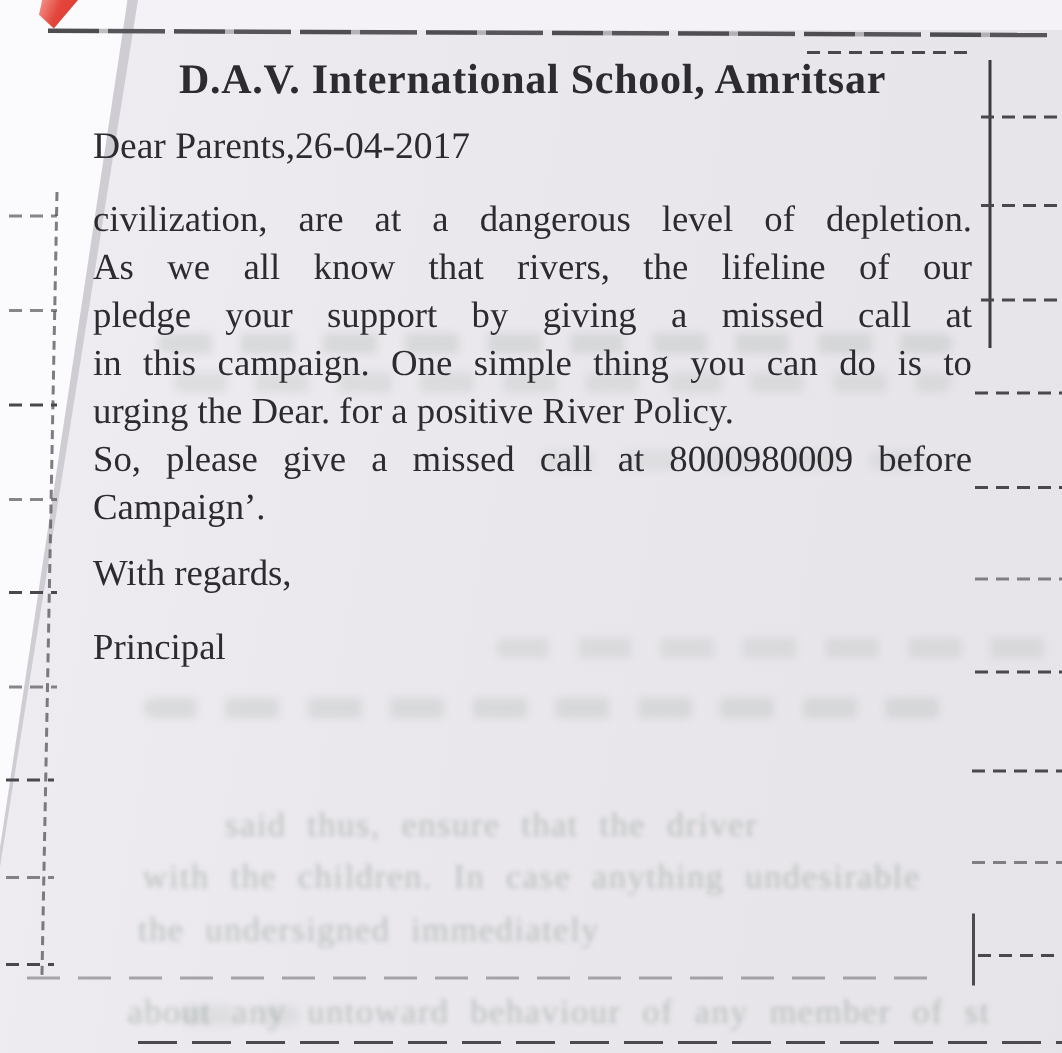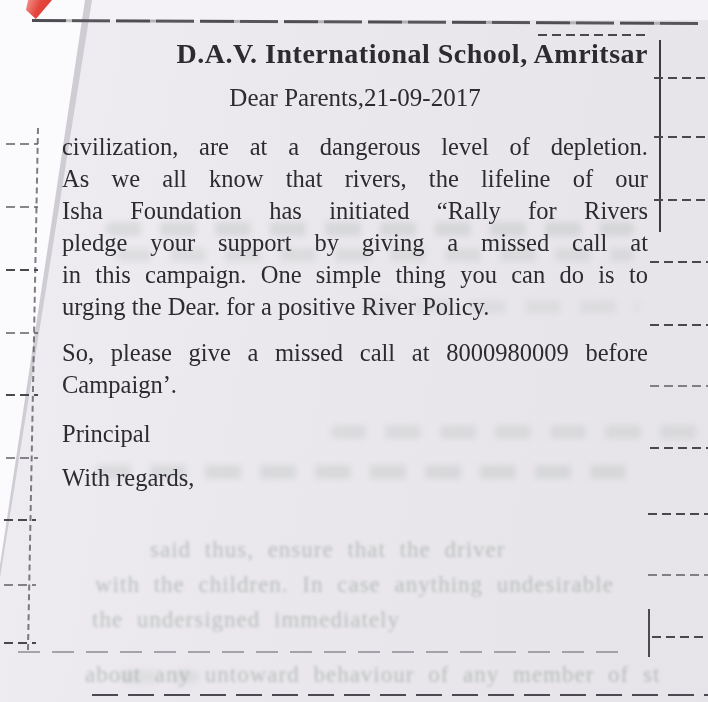--- a/index.html
+++ b/index.html
@@ -18,29 +18,29 @@
     background:#fbfafc;clip-path:polygon(0 0,85px 0,0 565px);}
   
   .redwedge{position:absolute;left:26px;top:0;width:26px;height:19px;
     background:linear-gradient(115deg,#f2978f 0%,#e4463c 45%,#d93a31 100%);
     clip-path:polygon(8% 0,100% 0,38% 100%,0 52%);}
   
   .tornedge{position:absolute;left:32px;top:19px;width:668px;height:3px;
     background:repeating-linear-gradient(90deg,#4d4d52 0 34px,rgba(77,77,82,.35) 34px 40px,#55555a 40px 78px,transparent 78px 84px);
     transform:rotate(.25deg);transform-origin:left center;}
   
-  .title{position:absolute;left:62px;top:38px;width:586px;text-align:right;
+  .title{position:absolute;left:62px;top:38px;width:586px;text-align:center;
     font-size:28px;font-weight:bold;letter-spacing:.5px;}
   .salrow{position:absolute;left:62px;top:84px;width:586px;display:flex;
-    justify-content:center;font-size:25px;}
+    justify-content:flex-start;font-size:25px;}
   
   .col{position:absolute;left:62px;top:131px;width:586px;font-size:24.5px;}
   .line{height:32px;line-height:32px;white-space:nowrap;}
   .jline{white-space:normal;text-align:justify;text-align-last:justify;}
-  .gap14{margin-top:14px;}
+  .gap14{}
   .gap12{margin-top:12px;}
   .gap17{margin-top:17px;}
   
   .ghost-blob{position:absolute;height:14px;border-radius:7px;opacity:.32;filter:blur(3px);
     background:repeating-linear-gradient(90deg,rgba(122,143,130,.55) 0 36px,transparent 36px 55px);}
   .ghost-text{position:absolute;font-size:23px;color:#6f8478;opacity:.42;filter:blur(1.6px);
     white-space:nowrap;letter-spacing:1px;word-spacing:7px;}
   
   .rdash{position:absolute;height:2px;
     background:repeating-linear-gradient(90deg,#48484d 0 9px,transparent 9px 14px);}
@@ -74,36 +74,35 @@
 
   <div class="ghost-text" style="left:150px;top:537px;">said thus, ensure that the driver</div>
   <div class="ghost-text" style="left:95px;top:572px;">with the children. In case anything undesirable</div>
   <div class="ghost-text" style="left:92px;top:607px;">the undersigned immediately</div>
   <div class="ghost-text" style="left:85px;top:662px;">about any untoward behaviour of any member of st</div>
 
   <div class="title">D.A.V. International School, Amritsar</div>
 
   <div class="salrow">
     <span>Dear Parents,</span>
-    <span>21-09-2017</span>
+    <span>26-04-2017</span>
   </div>
 
   <div class="col">
     <div class="line jline">civilization, are at a dangerous level of depletion.</div>
     <div class="line jline">As we all know that rivers, the lifeline of our</div>
-    <div class="line jline">Isha Foundation has initiated “Rally for Rivers</div>
     <div class="line jline">pledge your support by giving a missed call at</div>
     <div class="line jline">in this campaign. One simple thing you can do is to</div>
     <div class="line">urging the Dear. for a positive River Policy.</div>
 
     <div class="line jline gap14">So, please give a missed call at 8000980009 before</div>
     <div class="line">Campaign’.</div>
 
+    <div class="line gap12">With regards,</div>
     <div class="line gap17">Principal</div>
-    <div class="line gap12">With regards,</div>
   </div>
 
   <div class="rdash" style="left:538px;top:34px;width:112px;"></div>
   <div class="rvline"></div>
   <div class="rdash" style="left:654px;top:77px;width:54px;"></div>
   <div class="rdash" style="left:654px;top:136px;width:54px;"></div>
   <div class="rdash" style="left:654px;top:199px;width:54px;"></div>
   <div class="rdash" style="left:650px;top:261px;width:58px;"></div>
   <div class="rdash" style="left:650px;top:324px;width:58px;"></div>
   <div class="rdash light" style="left:650px;top:385px;width:58px;"></div>

